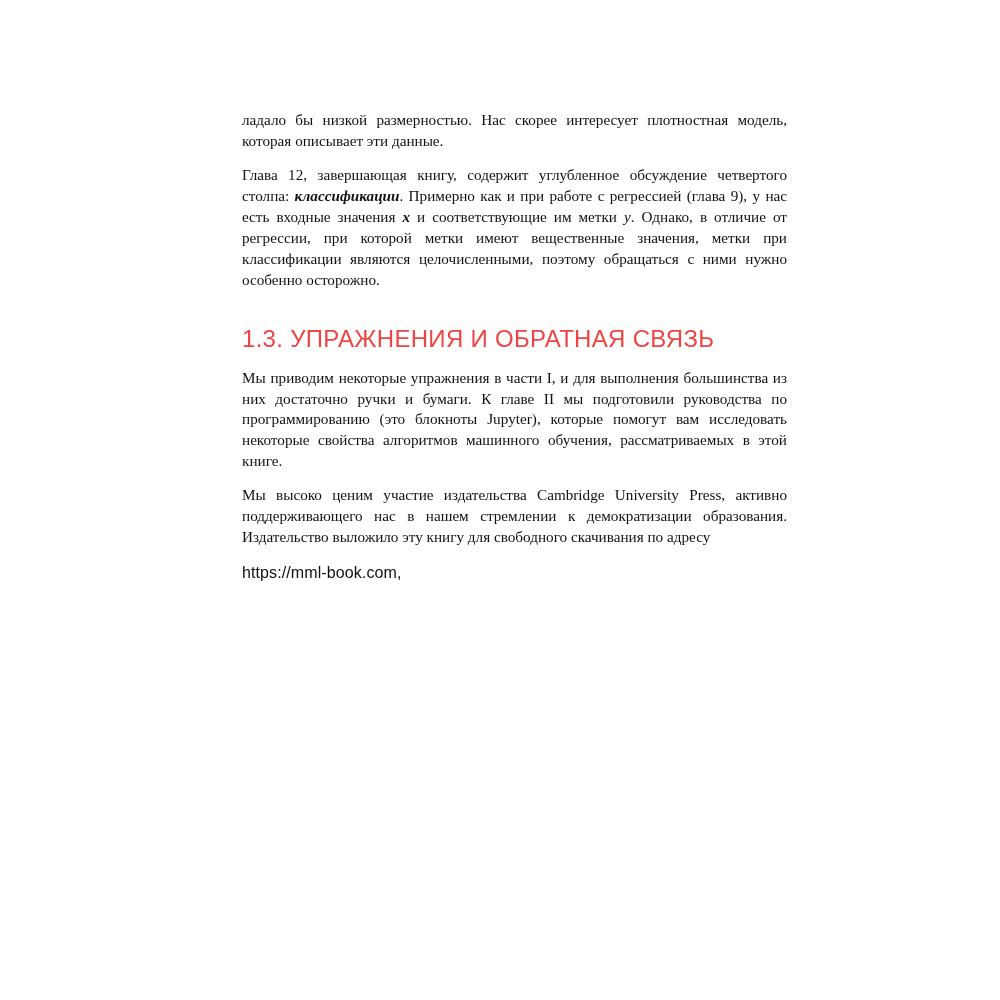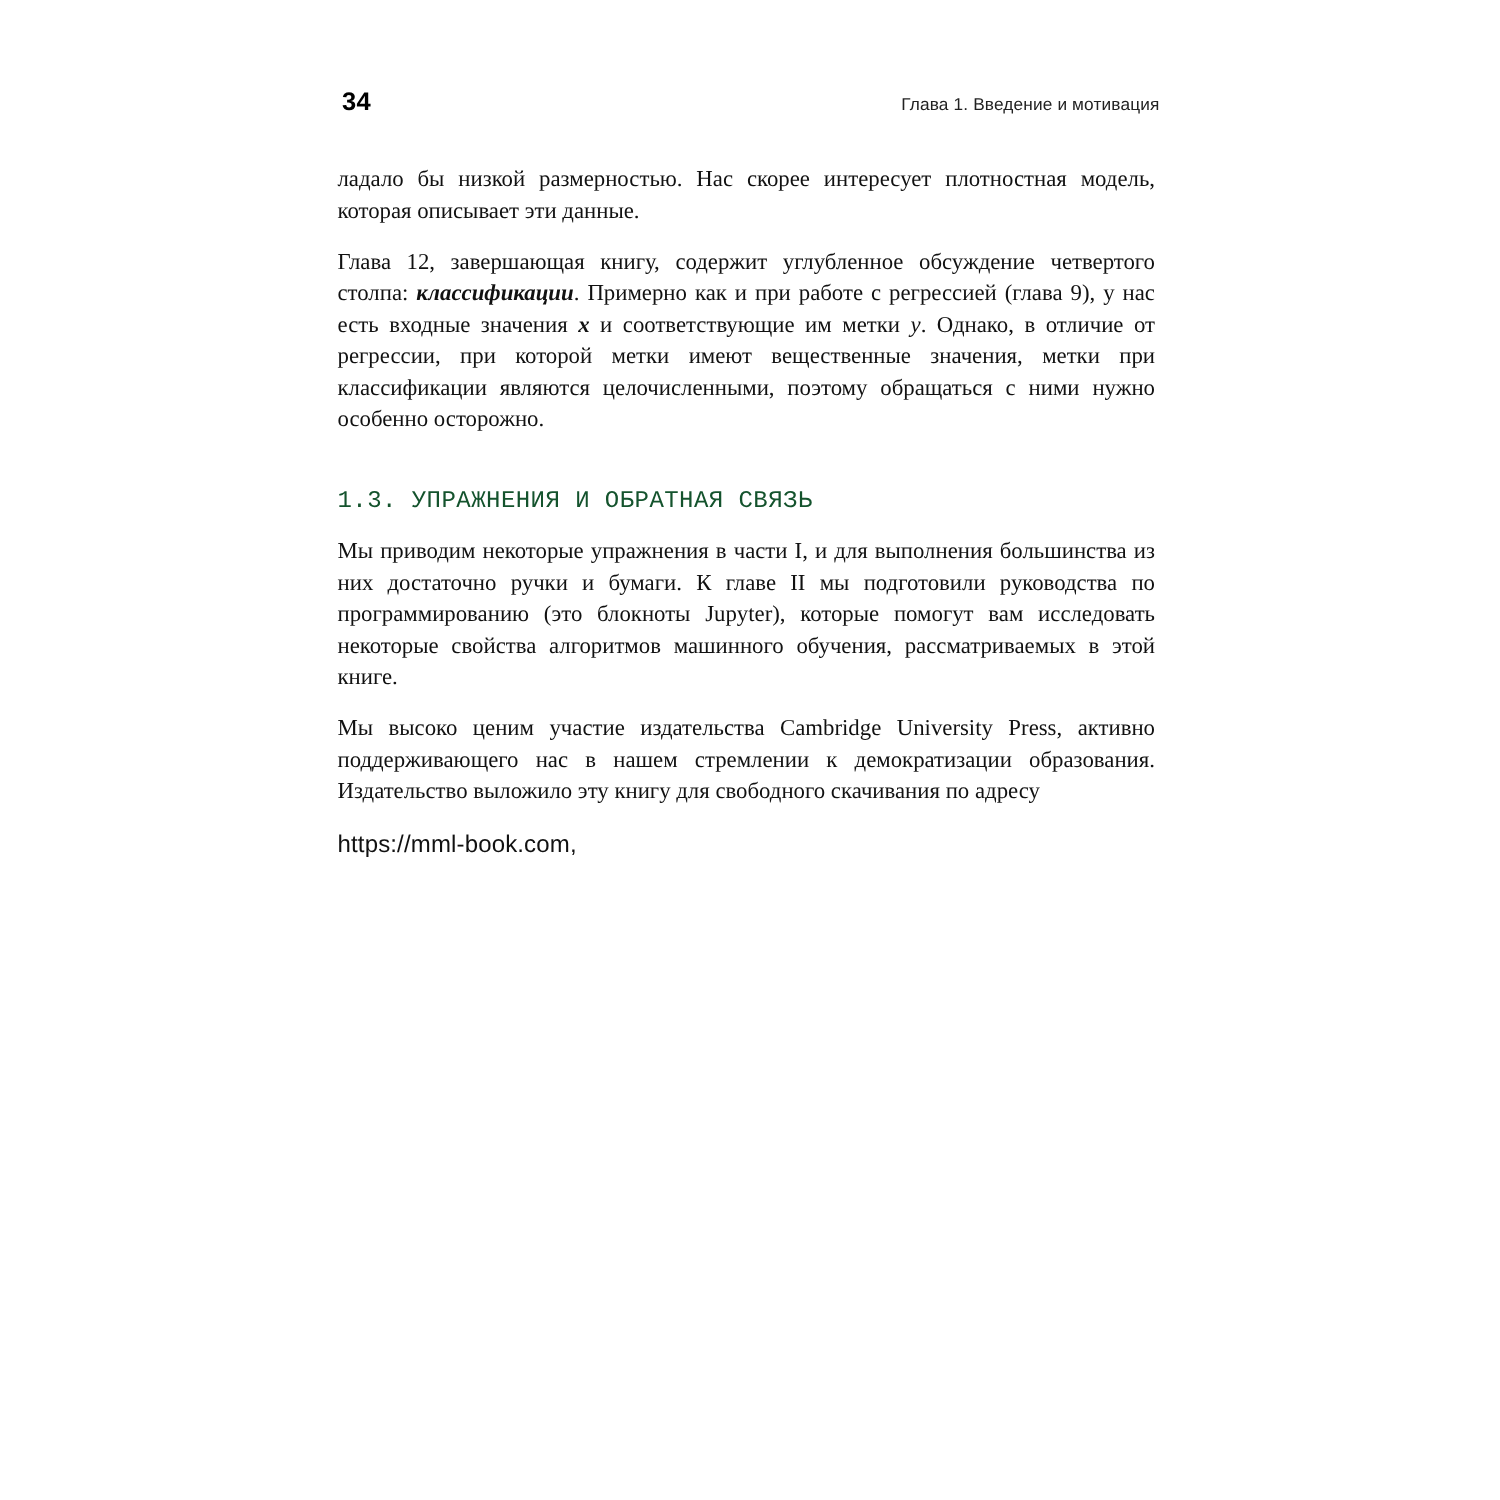--- a/index.html
+++ b/index.html
@@ -38,41 +38,41 @@
   }
   .running-head {
     font-family: "Liberation Sans", sans-serif;
     font-size: 11.5px;
     color: #222222;
     letter-spacing: 0.1px;
   }
   .content {
     position: absolute;
     top: 110px;
-    left: 225px;
+    left: 242px;
     width: 545px;
   }
   p.body-text {
     margin: 0 0 13px 0;
     font-size: 15.2px;
     line-height: 1.38;
     text-align: justify;
     text-indent: 0;
     color: #111111;
     hyphens: manual;
   }
   p.body-text.first {
     text-indent: 0;
   }
   .section-title {
-    font-family: Liberation Mono, monospace;
-    font-size: 16px;
+    font-family: Liberation Sans, sans-serif;
+    font-size: 24px;
     font-weight: 400;
     letter-spacing: 0.3px;
-    color: #14532d;
+    color: #ef4444;
     margin: 34px 0 14px 0;
     line-height: 1.2;
   }
   .url-line {
     font-family: "Liberation Sans", sans-serif;
     font-size: 16px;
     color: #111111;
     margin: 16px 0 16px 0;
     letter-spacing: 0.1px;
   }
@@ -86,24 +86,20 @@
   }
   .mathvar-plain {
     font-style: italic;
   }
 </style>
 </head>
 <body>
 
 <div class="page">
 
-  <div class="header">
-    <div class="folio">34</div>
-    <div class="running-head">Глава 1. Введение и мотивация</div>
-  </div>
 
   <div class="content">
 
     <p class="body-text first">
       <span>ладало бы низкой размерностью. Нас скорее интересует плотностная модель, которая описывает эти данные.</span>
     </p>
 
     <p class="body-text">
       <span>Глава 12, завершающая книгу, содержит углубленное обсуждение четвертого столпа: </span><em class="ital">классификации</em><span>. Примерно как и при работе с регрессией (глава 9), у нас есть входные значения </span><span class="mathvar">x</span><span> и соответствующие им метки </span><span class="mathvar-plain">y</span><span>. Однако, в отличие от регрессии, при которой метки имеют вещественные значения, метки при классификации являются целочисленными, поэтому обращаться с ними нужно особенно осторожно.</span>
     </p>

